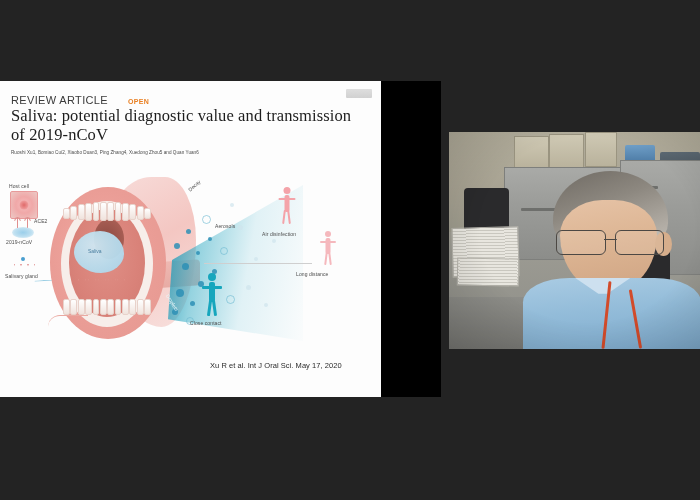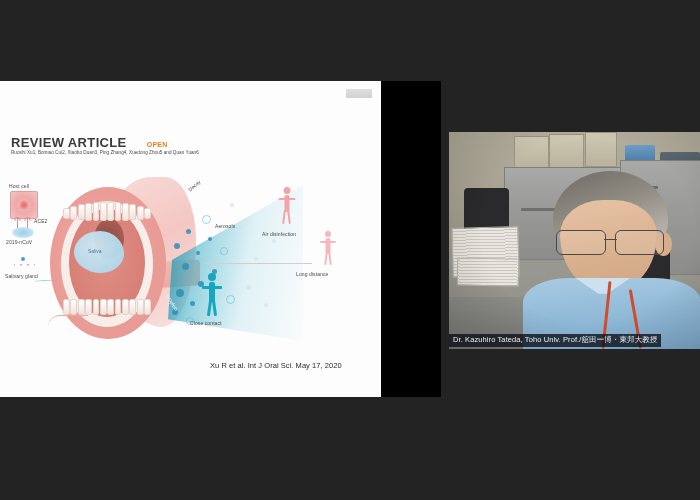--- a/index.html
+++ b/index.html
@@ -47,25 +47,24 @@
 
   .kicker-row {
     position: absolute;
     left: 11px;
     top: 13px;
     display: flex;
     align-items: baseline;
     gap: 20px;
   }
   .kicker {
-    font-size: 13px;
-    font-weight: bold;
+    font-size: 11px;
+    font-weight: normal;
     letter-spacing: .35px;
     color: #3a3a3a;
-    margin-top: 41px;
   }
   .open-badge {
     font-size: 7px;
     font-weight: bold;
     letter-spacing: .3px;
     color: #e98024;
   }
 
   .slide-title {
     position: absolute;
@@ -651,20 +650,21 @@
   <div id="slide">
     <div class="slide-inner">
 
       <div class="journal-logo"></div>
 
       <div class="kicker-row">
         <span class="kicker">REVIEW ARTICLE</span>
         <span class="open-badge">OPEN</span>
       </div>
 
+      <div class="slide-title">Saliva: potential diagnostic value and transmission of 2019-nCoV</div>
 
       <div class="authors">
         <span>Ruoshi Xu1, Bomiao Cui2, Xiaobo Duan3, Ping Zhang4, Xuedong Zhou5 and Quan Yuan6</span>
       </div>
 
       <div class="figure">
 
         <div class="host-box"></div>
         <div class="fig-label" style="left:9px; top:8px;">Host cell</div>
 
@@ -838,16 +838,15 @@
         <div class="mouth-v"></div>
         <div class="shirt"></div>
         <div class="collar"></div>
         <div class="lanyard"></div>
         <div class="lanyard b"></div>
       </div>
 
       <div class="video-blur"></div>
     </div>
 
-    <div class="name-ribbon">Dr. Kazuhiro Tateda, Toho Univ. Prof./舘田一博・東邦大教授</div>
   </div>
 
 </div>
 
 </body></html>

